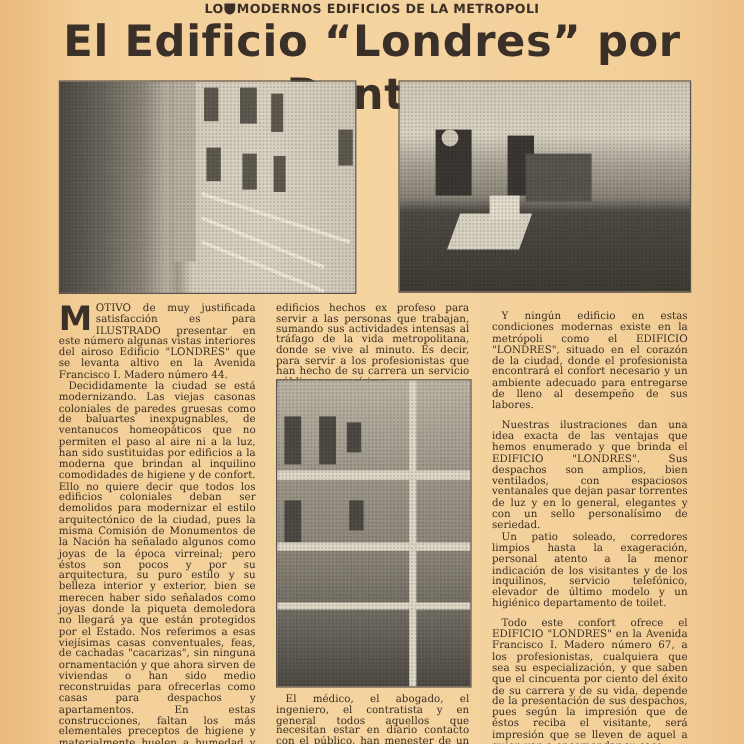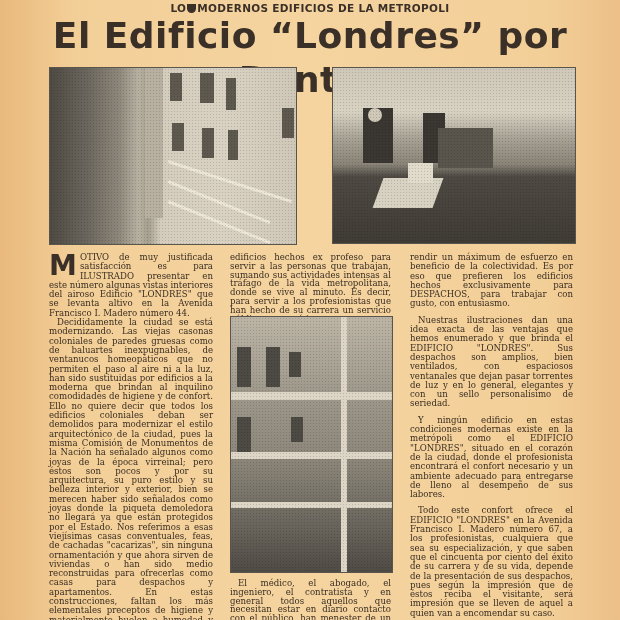--- a/index.html
+++ b/index.html
@@ -118,20 +118,20 @@
     <div class="band" style="left:0;top:135px;width:161px;height:7px;"></div>
     <div class="band" style="left:110px;top:0;width:6px;height:255px;"></div>
     <div class="band" style="left:0;top:185px;width:161px;height:6px;"></div>
   </div>
 
   <div class="col" style="left:230px;top:579px;width:161px;line-height:8.8px;">
     <p>El médico, el abogado, el ingeniero, el contratista y en general todos aquellos que necesitan estar en diario contacto con el público, han menester de un local con mucho aire, mucha luz y los servicios hi-</p>
   </div>
 
   <div class="col" style="left:410px;top:253px;width:163px;">
-    <p style="text-indent:0">rendir un máximum de esfuerzo en beneficio de la colectividad. Es por eso que prefieren los edificios hechos exclusivamente para DESPACHOS, para trabajar con gusto, con entusiasmo.</p>
+    <p class="gap">Y ningún edificio en estas condiciones modernas existe en la metrópoli como el EDIFICIO "LONDRES", situado en el corazón de la ciudad, donde el profesionista encontrará el confort necesario y un ambiente adecuado para entregarse de lleno al desempeño de sus labores.</p>
     <p class="gap">Nuestras ilustraciones dan una idea exacta de las ventajas que hemos enumerado y que brinda el EDIFICIO "LONDRES". Sus despachos son amplios, bien ventilados, con espaciosos ventanales que dejan pasar torrentes de luz y en lo general, elegantes y con un sello personalísimo de seriedad.</p>
-    <p class="gap">Y ningún edificio en estas condiciones modernas existe en la metrópoli como el EDIFICIO "LONDRES", situado en el corazón de la ciudad, donde el profesionista encontrará el confort necesario y un ambiente adecuado para entregarse de lleno al desempeño de sus labores.</p>
+    <p>Un patio soleado, corredores limpios hasta la exageración, personal atento a la menor indicación de los visitantes y de los inquilinos, servicio telefónico, elevador de último modelo y un higiénico departamento de toilet.</p>
     <p class="gap">Todo este confort ofrece el EDIFICIO "LONDRES" en la Avenida Francisco I. Madero número 67, a los profesionistas, cualquiera que sea su especialización, y que saben que el cincuenta por ciento del éxito de su carrera y de su vida, depende de la presentación de sus despachos, pues según la impresión que de éstos reciba el visitante, será impresión que se lleven de aquel a quien van a encomendar su caso.</p>
 
   </div>
 
 </div>
 
 </body></html>

